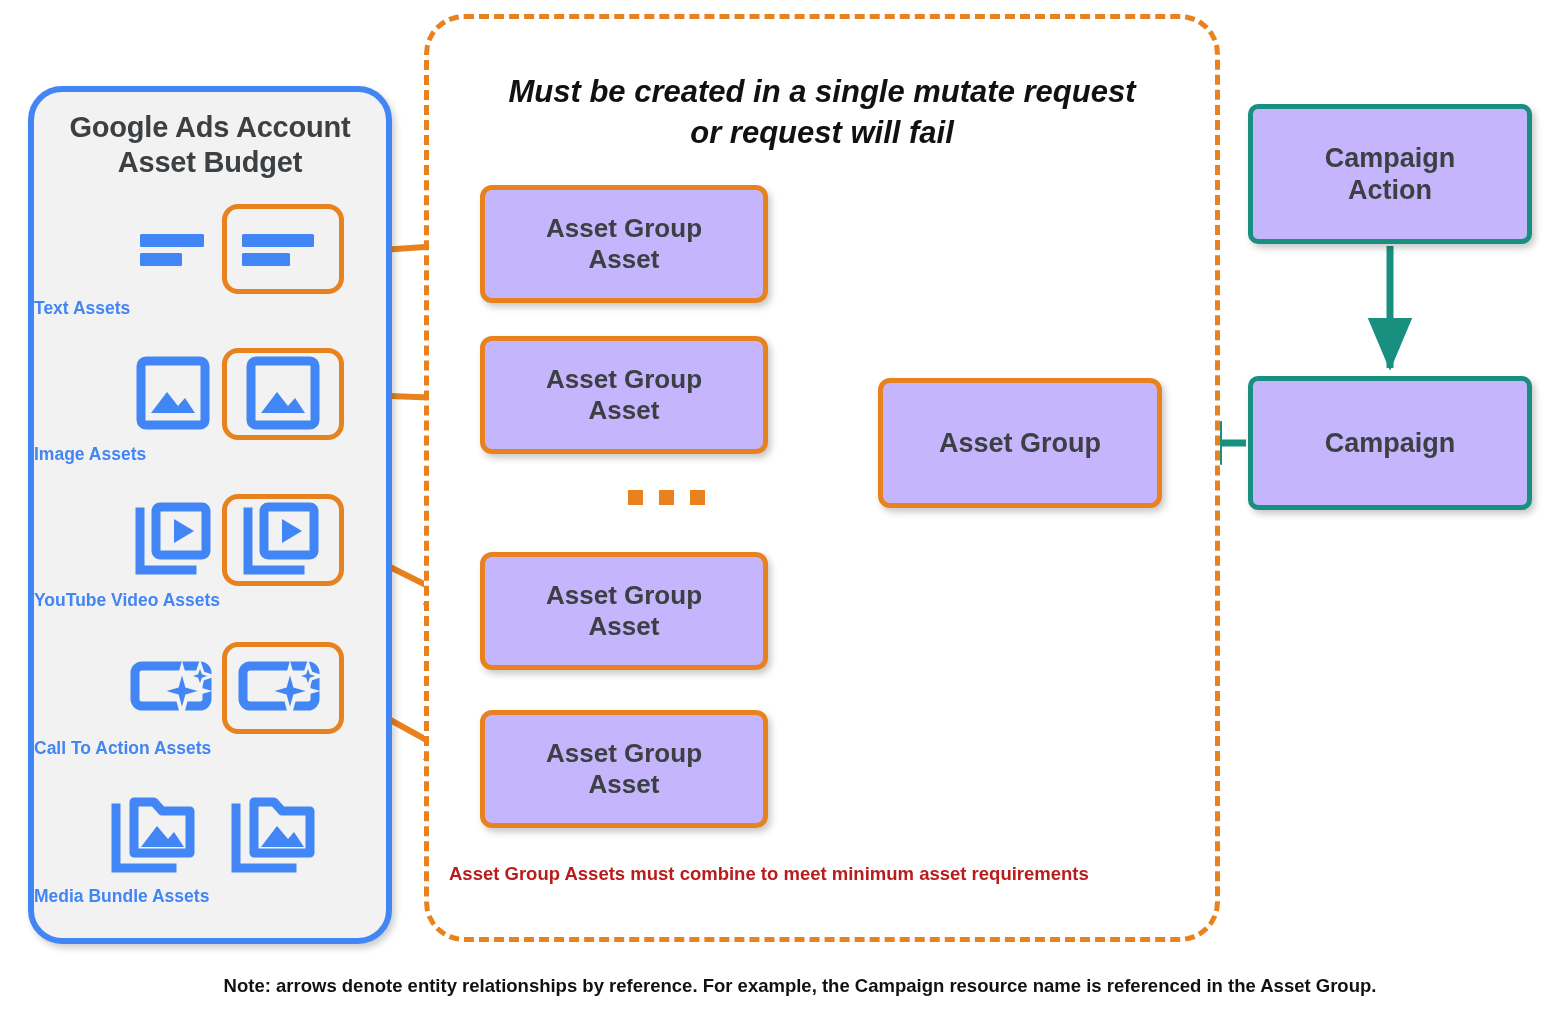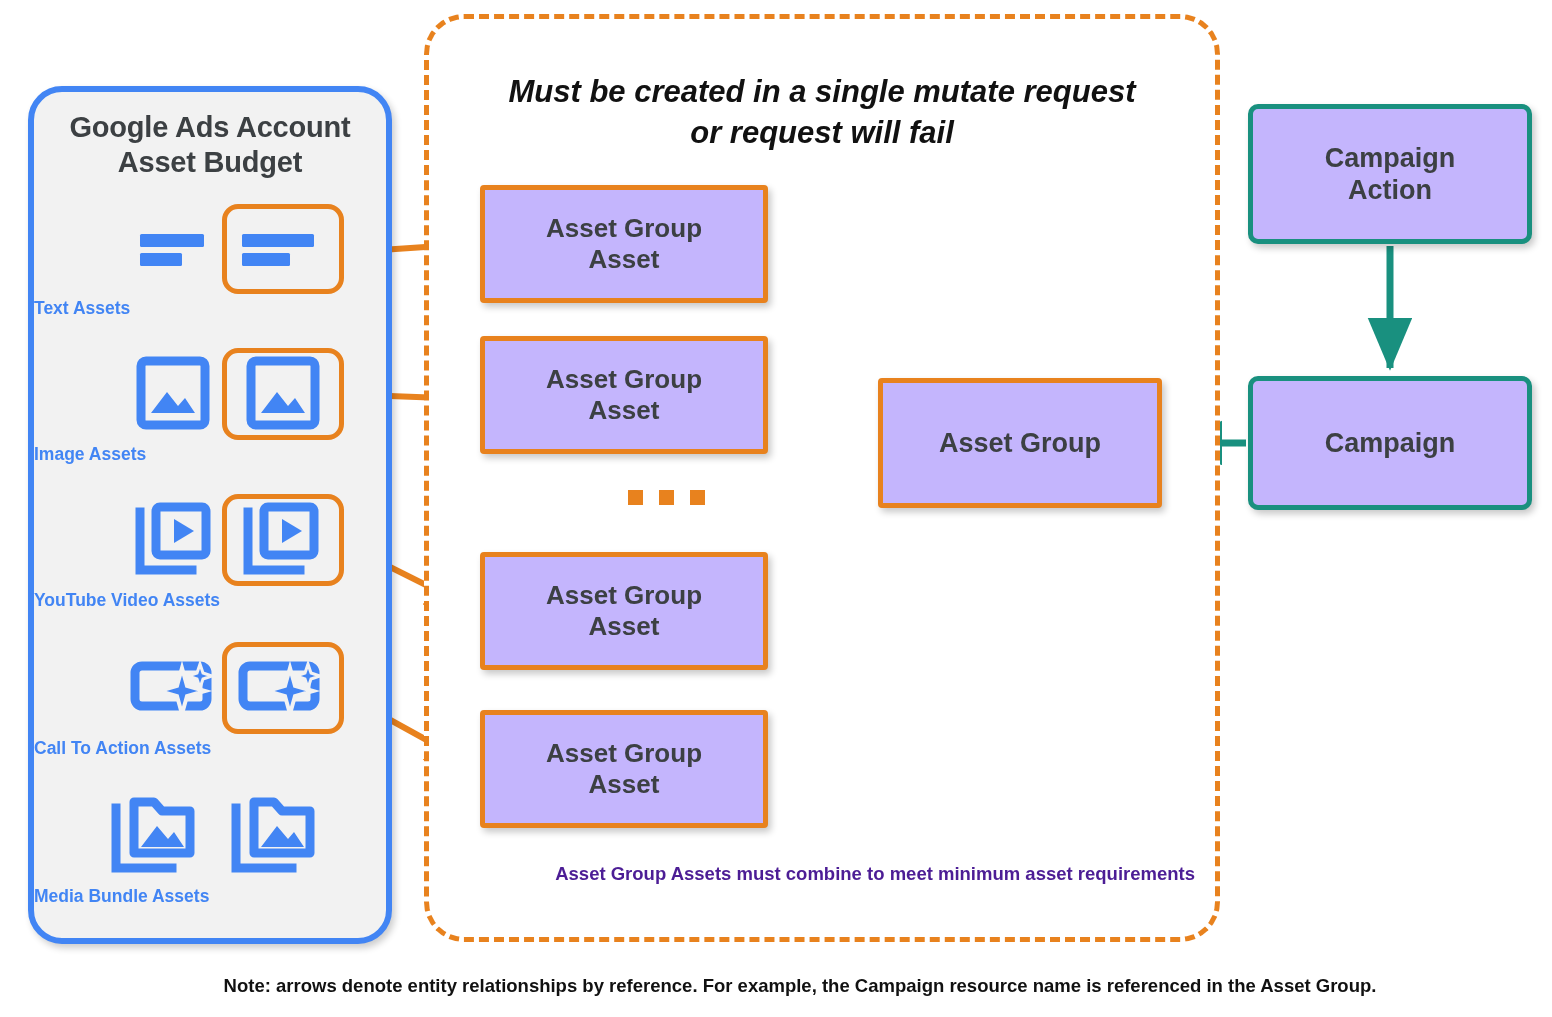--- a/index.html
+++ b/index.html
@@ -28,32 +28,32 @@
   .mutate-panel{
     left:424px;top:14px;width:796px;height:928px;
     background:#ffffff;
     border:5px dashed #e8821e;border-radius:40px;
   }
   .mutate-title{
     position:absolute;left:30px;right:30px;top:52px;text-align:center;
     color:#111;font-size:31px;font-weight:700;font-style:italic;line-height:1.33;
   }
   .mutate-footnote{
-    position:absolute;left:20px;right:20px;bottom:52px;text-align:right;
-    color:#4c1d95;font-size:18.5px;font-weight:700;
+    position:absolute;left:20px;right:20px;bottom:52px;text-align:left;
+    color:#b91c1c;font-size:18.5px;font-weight:700;
   }
 
   
   .node{
     position:absolute;box-sizing:border-box;background:#c4b5fd;
     display:flex;align-items:center;justify-content:center;text-align:center;
     color:#3c4043;font-weight:700;line-height:1.2;
     box-shadow:3px 4px 7px rgba(0,0,0,.22);
   }
-  .node.orange{border:5px solid #e8821e;border-radius:4px;}
+  .node.orange{border:5px solid #e8821e;border-radius:12px;}
   .node.teal{border:5px solid #19907f;border-radius:10px;}
 
   .aga{left:480px;width:288px;height:118px;font-size:26px;border-radius:14px;}
   .aga1{top:185px;}
   .aga2{top:336px;}
   .aga3{top:552px;}
   .aga4{top:710px;}
 
   .asset-group{left:878px;top:378px;width:284px;height:130px;font-size:27px;}
   .campaign-budget{left:1248px;top:104px;width:284px;height:140px;font-size:27px;}

